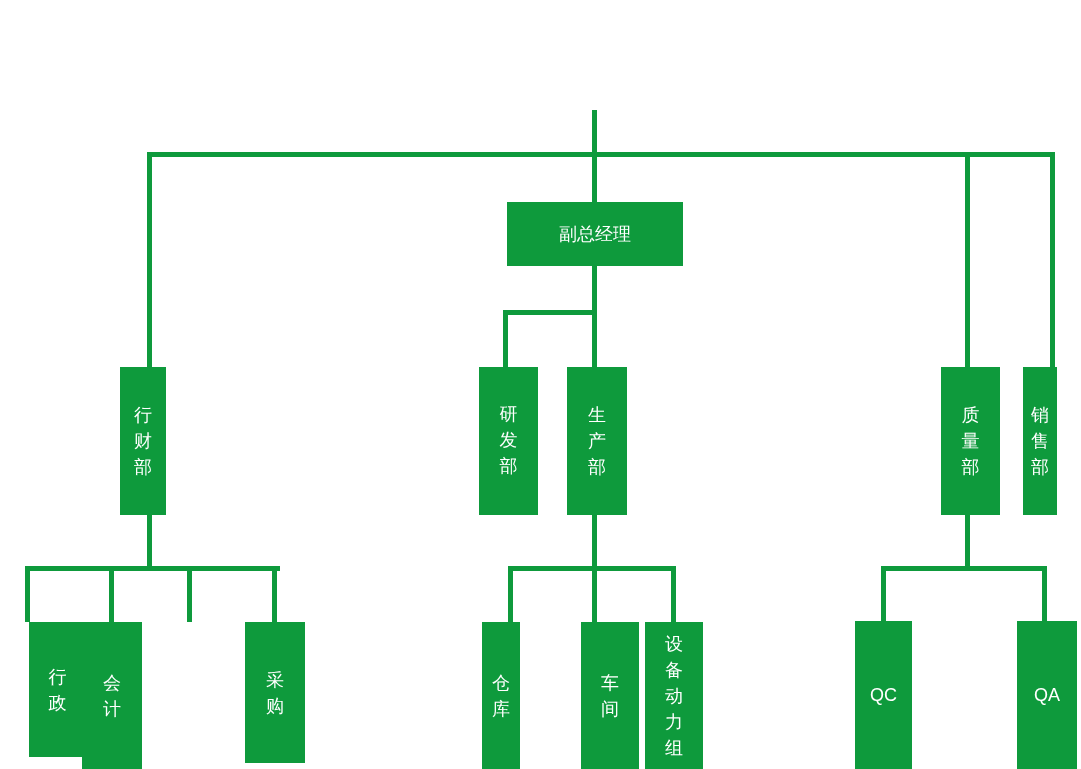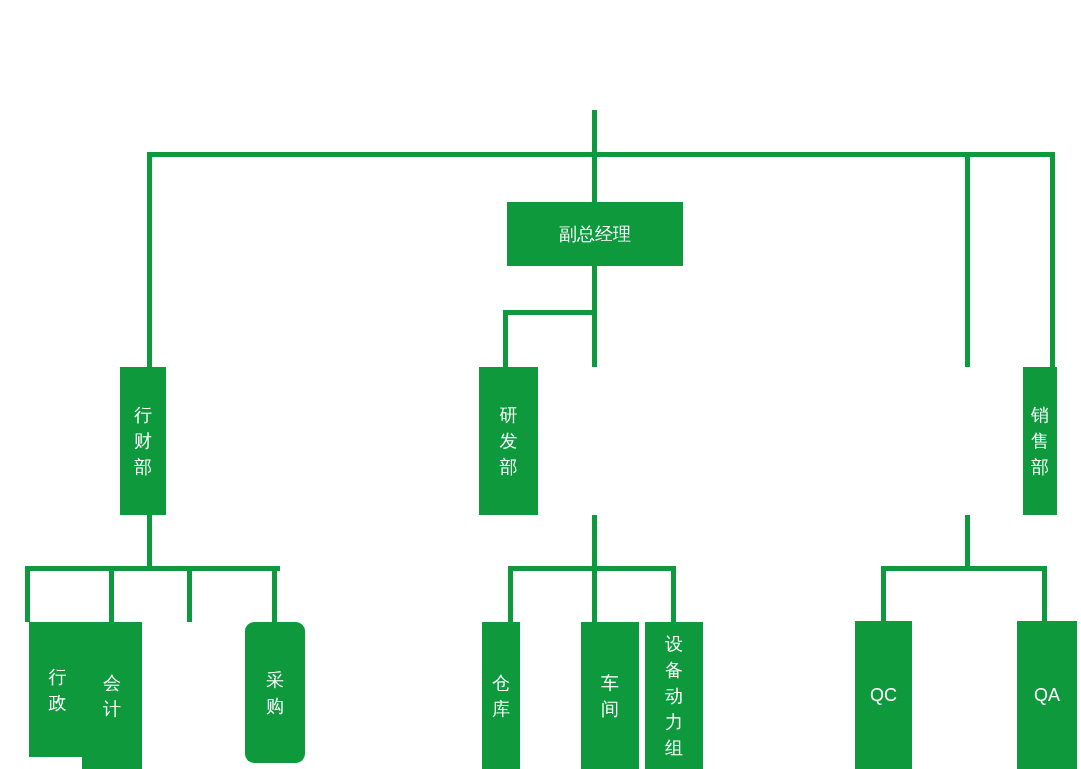--- a/index.html
+++ b/index.html
@@ -67,34 +67,40 @@
   <div class="vline" style="left:1042px; top:566px; height:55px;"></div>
 
 
   <div class="node" style="left:507px; top:202px; width:176px; height:64px;">
     <span class="lbl">副总经理</span>
   </div>
 
   <div class="node vtext" style="left:120px; top:367px; width:46px; height:148px;">
     <span class="lbl">行财部</span>
   </div>
-  <div class="node vtext" style="left:479px; top:367px; width:59px; height:148px;">
+  <div class="node vtext" style="left:479px; top:367px; width:59px; height:148px;font-family:Liberation Mono, monospace;">
     <span class="lbl">研发部</span>
+  </div>
+  <div class="node vtext" style="left:567px; top:367px; width:60px; height:148px;">
+    <span class="lbl">生产部</span>
+  </div>
+  <div class="node vtext" style="left:941px; top:367px; width:59px; height:148px;">
+    <span class="lbl">质量部</span>
   </div>
   <div class="node vtext" style="left:1023px; top:367px; width:34px; height:148px;">
     <span class="lbl">销售部</span>
   </div>
 
   <div class="node vtext" style="left:0; top:622px; width:57px; height:135px;margin-left:29px;">
     <span class="lbl">行政</span>
   </div>
   <div class="node vtext" style="left:82px; top:622px; width:60px; height:147px;">
     <span class="lbl">会计</span>
   </div>
-  <div class="node vtext" style="left:245px; top:622px; width:60px; height:141px;border-radius:9px;">
+  <div class="node vtext" style="left:245px; top:622px; width:60px; height:141px;">
     <span class="lbl">采购</span>
   </div>
 
   <div class="node vtext" style="left:482px; top:622px; width:38px; height:147px;">
     <span class="lbl">仓库</span>
   </div>
   <div class="node vtext" style="left:565px; top:622px; width:58px; height:147px;margin-left:16px;">
     <span class="lbl">车间</span>
   </div>
   <div class="node vtext" style="left:645px; top:622px; width:58px; height:147px;">

